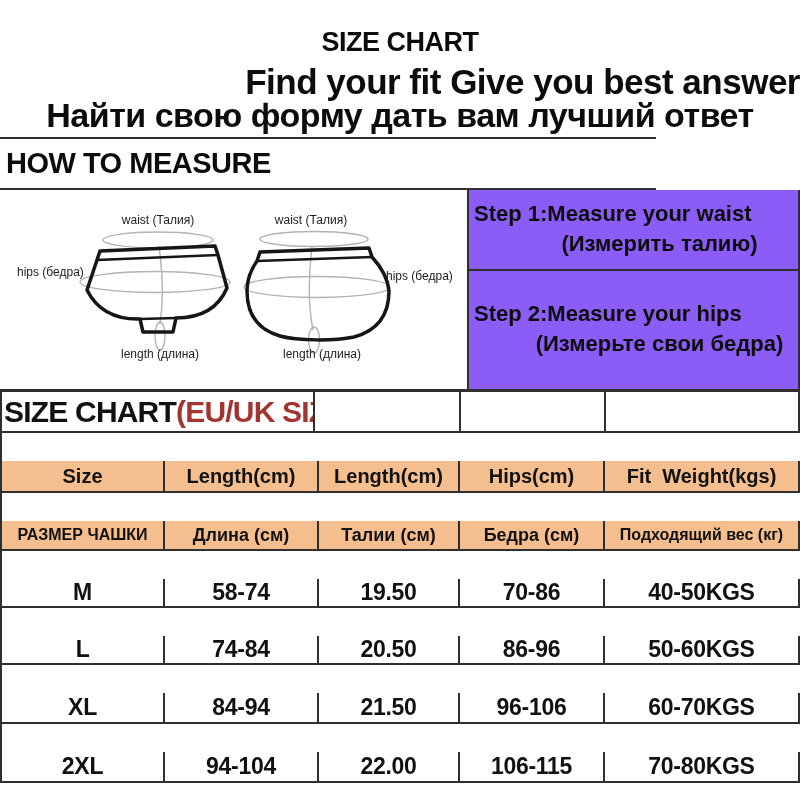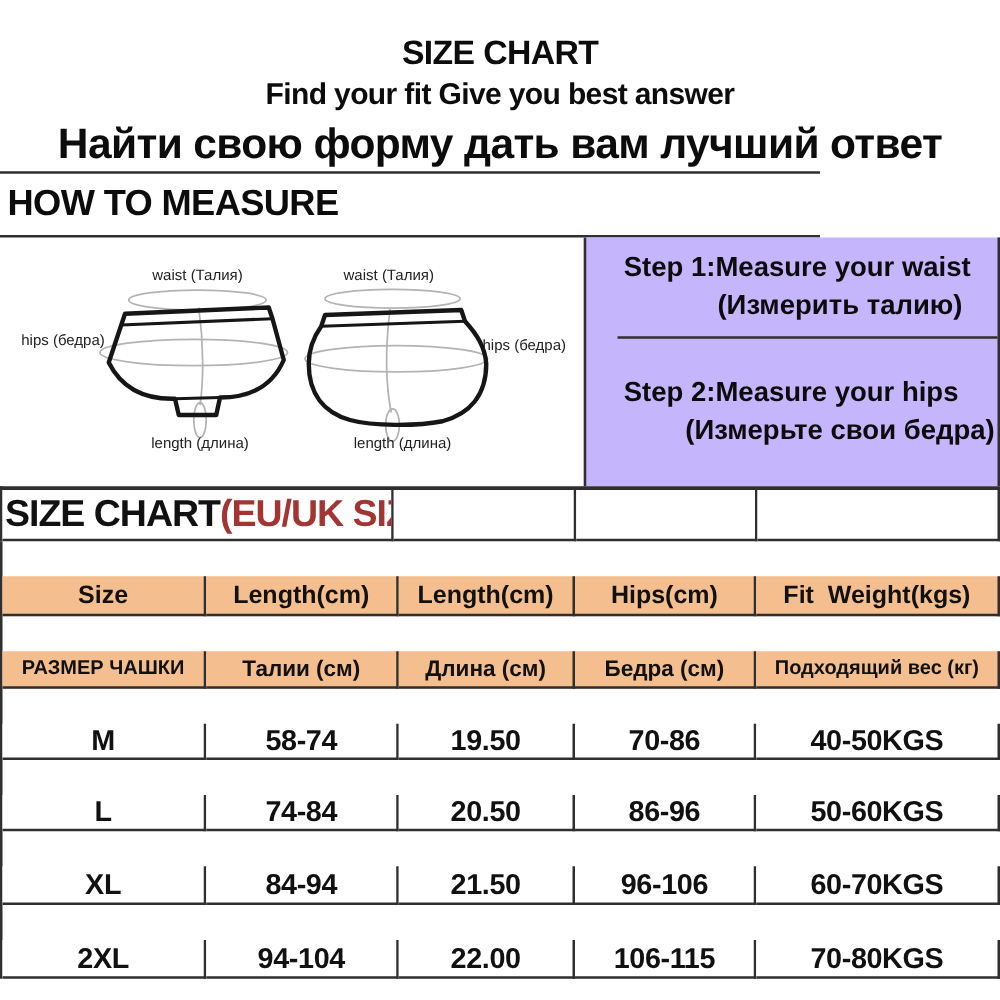--- a/index.html
+++ b/index.html
@@ -23,21 +23,21 @@
   
   .title-line {
     position: absolute;
     left: 0; width: 800px;
     text-align: center;
     font-weight: 700;
     letter-spacing: -0.5px;
     color: #0c0c0c;
   }
   .t1 { top: 27px;  font-size: 27px; }
-  .t2 { top: 62px;  font-size: 24px; }
+  .t2 { top: 62px;  font-size: 35px; text-align: right; }
   .t3 { top: 96px;  font-size: 34px; }
 
   
   .htm-band {
     position: absolute;
     top: 137px; left: 0;
     width: 656px; height: 53px;
     border-top: 2px solid var(--line);
     border-bottom: 2px solid var(--line);
     display: flex; align-items: center;
@@ -61,22 +61,21 @@
     white-space: nowrap;
   }
   .lbl-center { width: 120px; text-align: center; }
 
   .steps-panel {
     position: absolute;
     top: 0; left: 465px;
     width: 333px; height: 199px;
     border-left: 2px solid var(--line);
     border-right: 2px solid var(--line);
-    background: #c4b5fd;
-    padding-left: 25px;
+    background: #8b5cf6;
   }
   .step-cell { width: 100%; }
   .step-1 { height: 81px; border-bottom: 2px solid var(--line); padding-top: 9px; }
   .step-2 { height: 116px; padding-top: 28px; }
   .step-en {
     font-size: 22px; font-weight: 700; color: #0c0c0c;
     padding-left: 5px; line-height: 30px; white-space: pre;
   }
   .step-ru {
     font-size: 22px; font-weight: 700; color: #0c0c0c;
@@ -200,22 +199,22 @@
 
   <div class="size-table">
 
     <div class="cell head c-en">Size</div>
     <div class="cell head c-en">Length(cm)</div>
     <div class="cell head c-en">Length(cm)</div>
     <div class="cell head c-en">Hips(cm)</div>
     <div class="cell head c-en">Fit  Weight(kgs)</div>
 
     <div class="cell head c-ru-sm">РАЗМЕР ЧАШКИ</div>
+    <div class="cell head c-ru">Длина (см)</div>
     <div class="cell head c-ru">Талии (см)</div>
-    <div class="cell head c-ru">Длина (см)</div>
     <div class="cell head c-ru">Бедра (см)</div>
     <div class="cell head c-ru-sm">Подходящий вес (кг)</div>
 
     <div class="cell c-data">M</div>
     <div class="cell c-data">58-74</div>
     <div class="cell c-data">19.50</div>
     <div class="cell c-data">70-86</div>
     <div class="cell c-data">40-50KGS</div>
 
     <div class="cell c-data">L</div>

